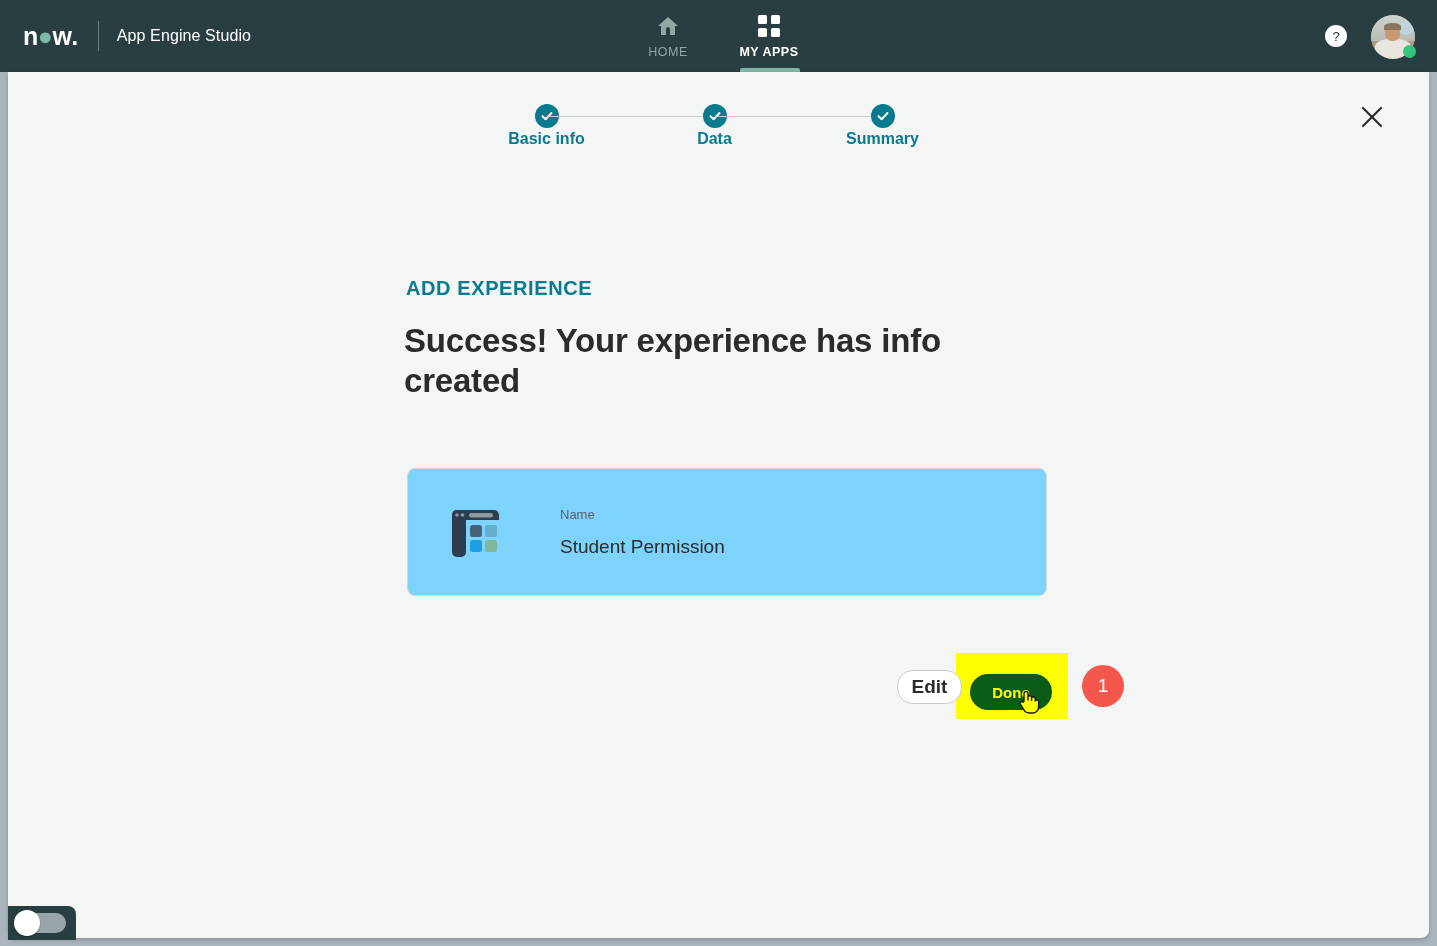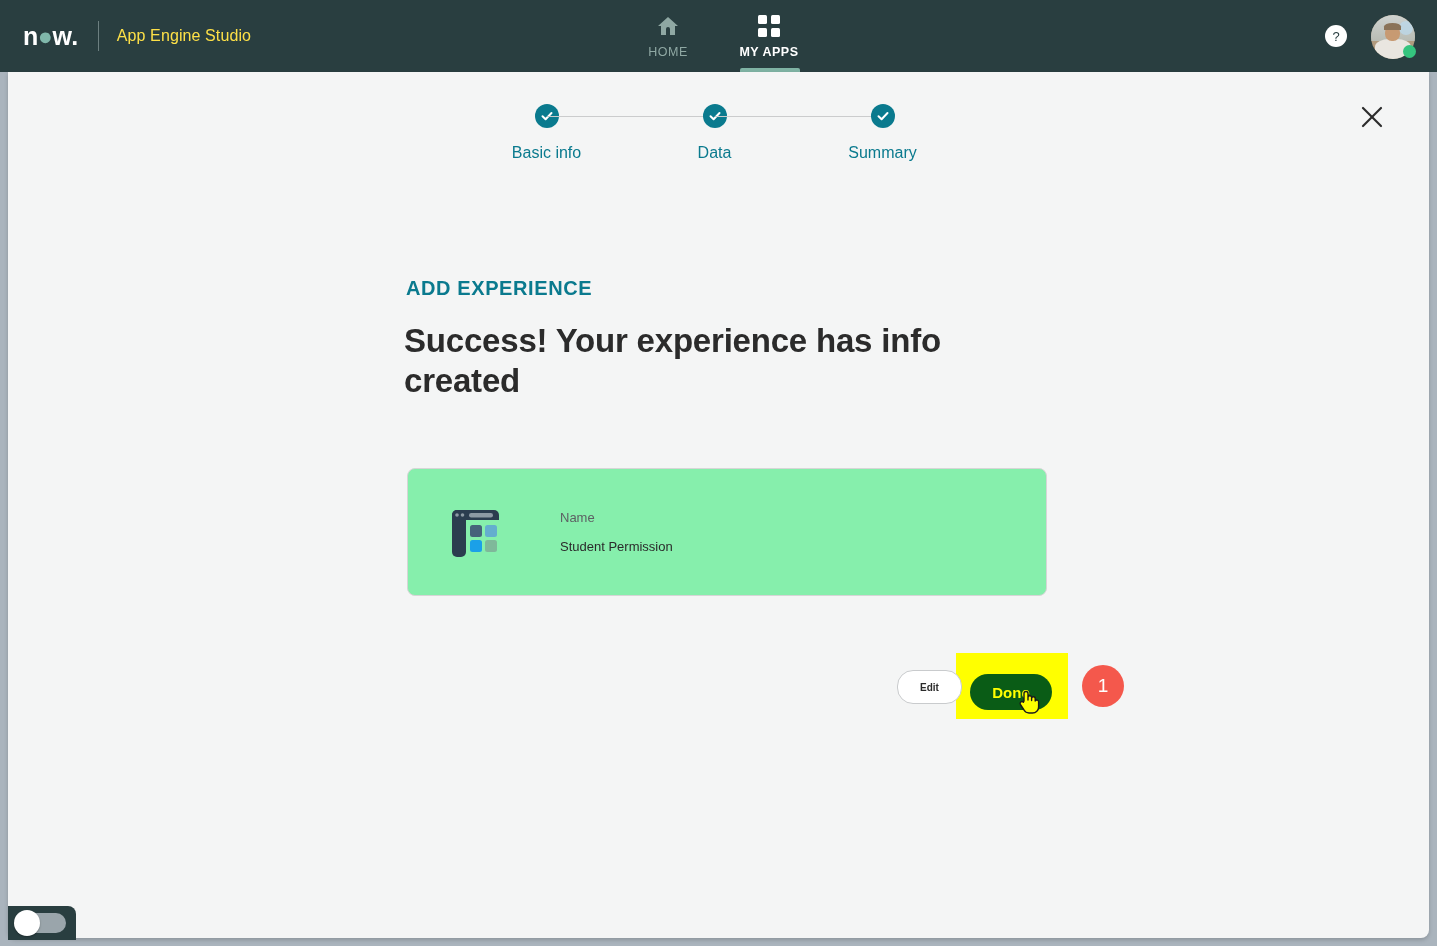--- a/index.html
+++ b/index.html
@@ -54,21 +54,21 @@
     font-size: 25px;
     color: #ffffff;
   }
   .brand-divider {
     width: 1px;
     height: 30px;
     background: #6c7f80;
     margin: 0 18px 0 20px;
   }
   .brand-title {
-    color: #fde047;
+    color: #ffffff;
     font-size: 16px;
     letter-spacing: 0.1px;
   }
 
   .navtabs {
     position: absolute;
     left: 0; top: 0;
     width: 1437px;
     height: 72px;
     display: flex;
@@ -229,24 +229,25 @@
   .step-dot {
     width: 24px;
     height: 24px;
     border-radius: 50%;
     background: #0a7a8e;
     display: flex;
     align-items: center;
     justify-content: center;
   }
   .step-label {
-    margin-top: 16px;
+    margin-top: 2px;
     font-size: 16px;
     color: #0a7a8e;
     white-space: nowrap;
+    font-weight: bold;
   }
   .step-line {
     width: 168px;
     height: 1px;
     background: #cbcccd;
     margin-top: 12px;
   }
 
   
   .eyebrow {
@@ -270,42 +271,42 @@
     letter-spacing: -0.2px;
   }
 
   
   .card {
     position: absolute;
     left: 399px;
     top: 396px;
     width: 638px;
     height: 126px;
-    background: #86efac;
+    background: #7dd3fc;
     border: 1px solid #d6d6d6;
     border-radius: 8px;
     display: flex;
     align-items: center;
   }
   .card-icon {
     margin-left: 42px;
     width: 50px;
     height: 50px;
     position: relative;
   }
   .card-fields {
     margin-left: 60px;
   }
   .field-label {
     font-size: 13px;
     color: #5d6063;
     margin-bottom: 14px;
   }
   .field-value {
-    font-size: 13px;
+    font-size: 19px;
     color: #2b2b2b;
   }
 
   
   .highlight-box {
     position: absolute;
     left: 948px;
     top: 581px;
     width: 112px;
     height: 66px;
@@ -313,21 +314,21 @@
   }
   .btn-edit {
     position: absolute;
     left: 889px;
     top: 598px;
     width: 63px;
     height: 32px;
     background: #ffffff;
     border: 1px solid #c9cbcd;
     border-radius: 16px;
-    font-size: 10px;
+    font-size: 19px;
     font-weight: bold;
     color: #2b2b2b;
     display: flex;
     align-items: center;
     justify-content: center;
     cursor: pointer;
   }
   .btn-done {
     position: absolute;
     left: 962px;

